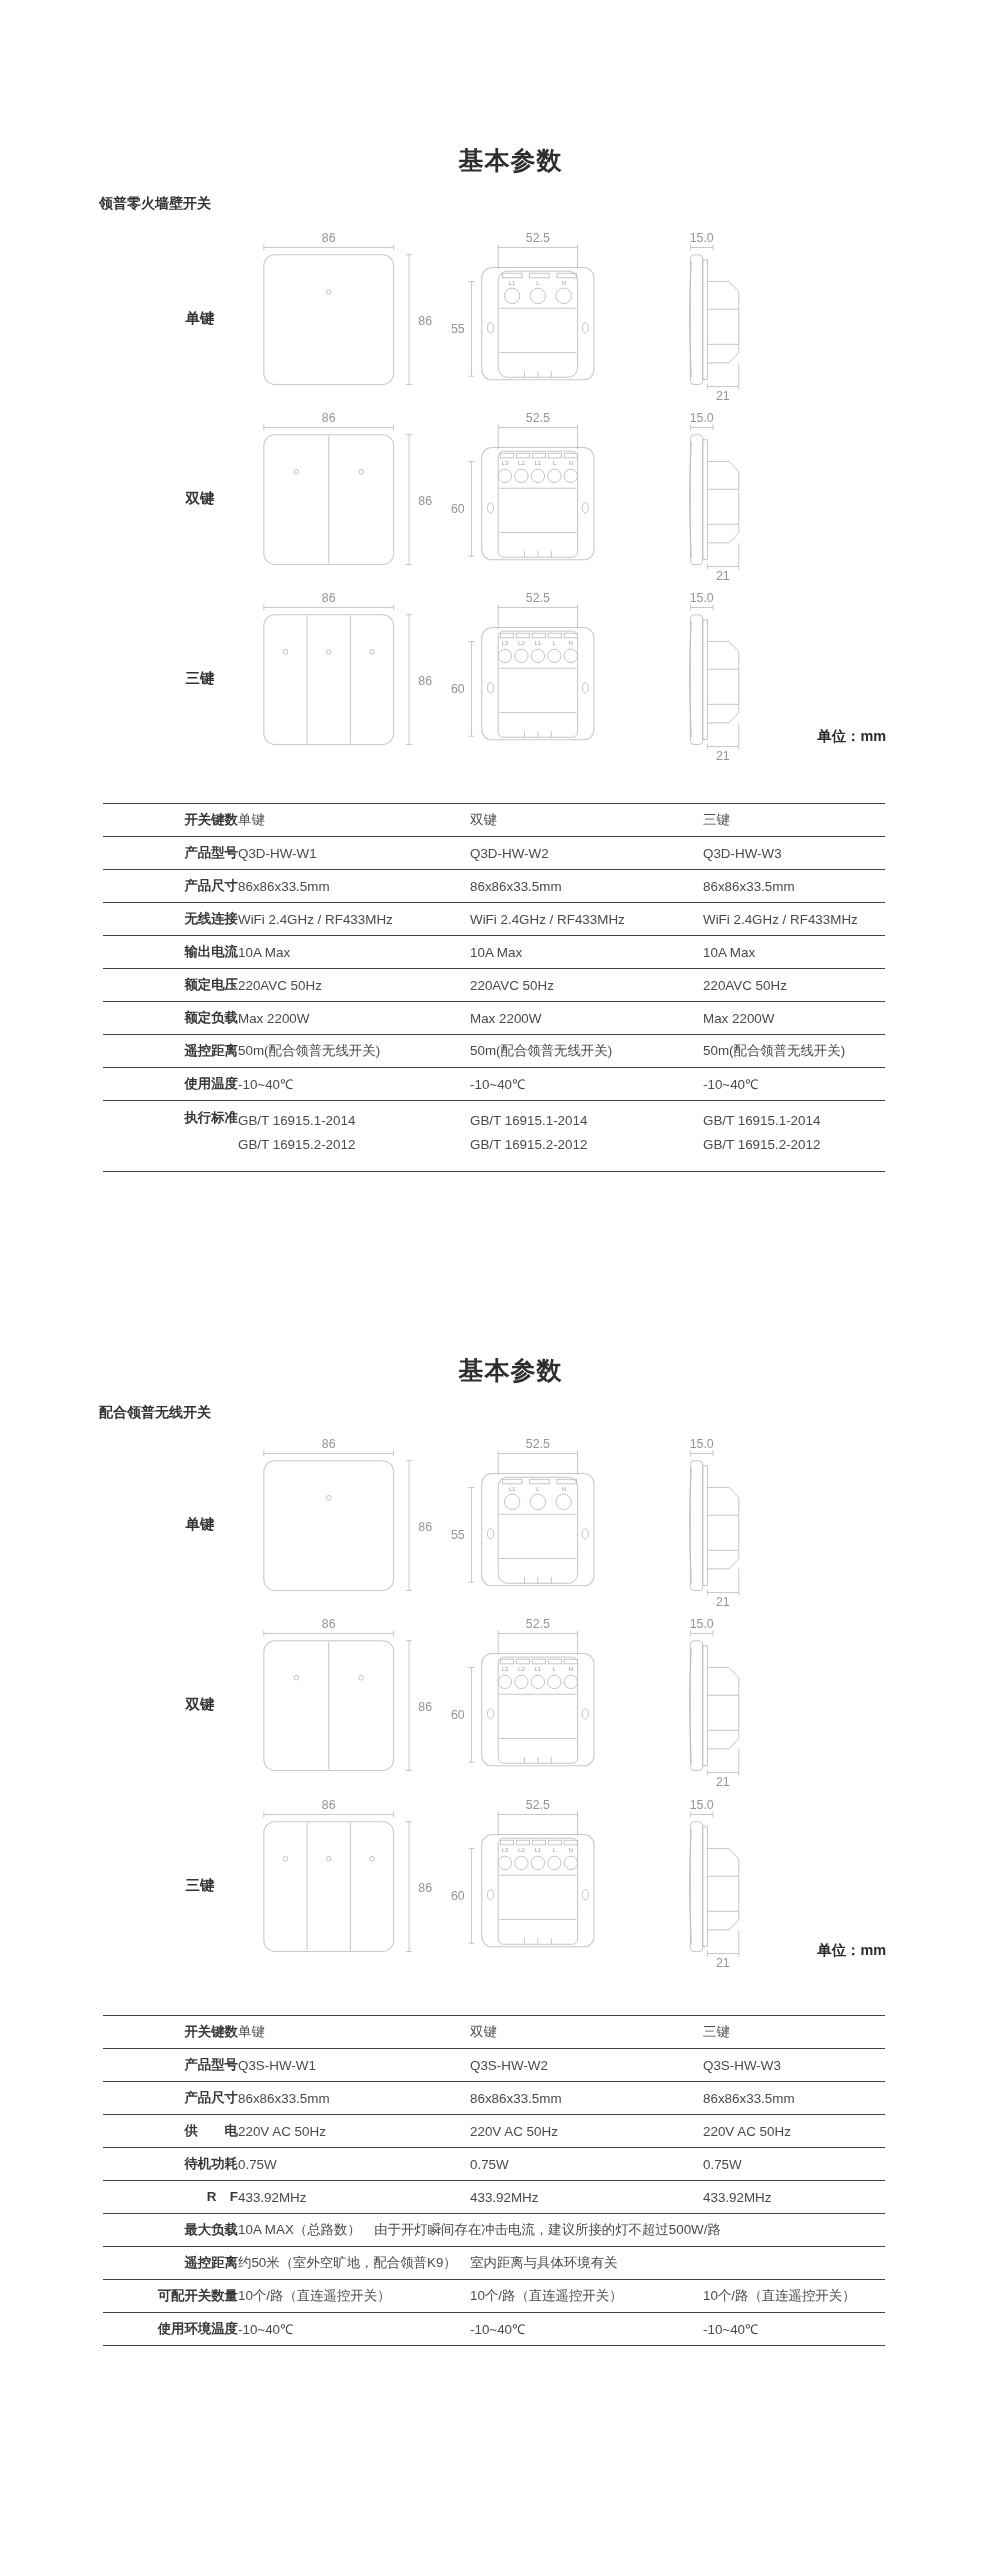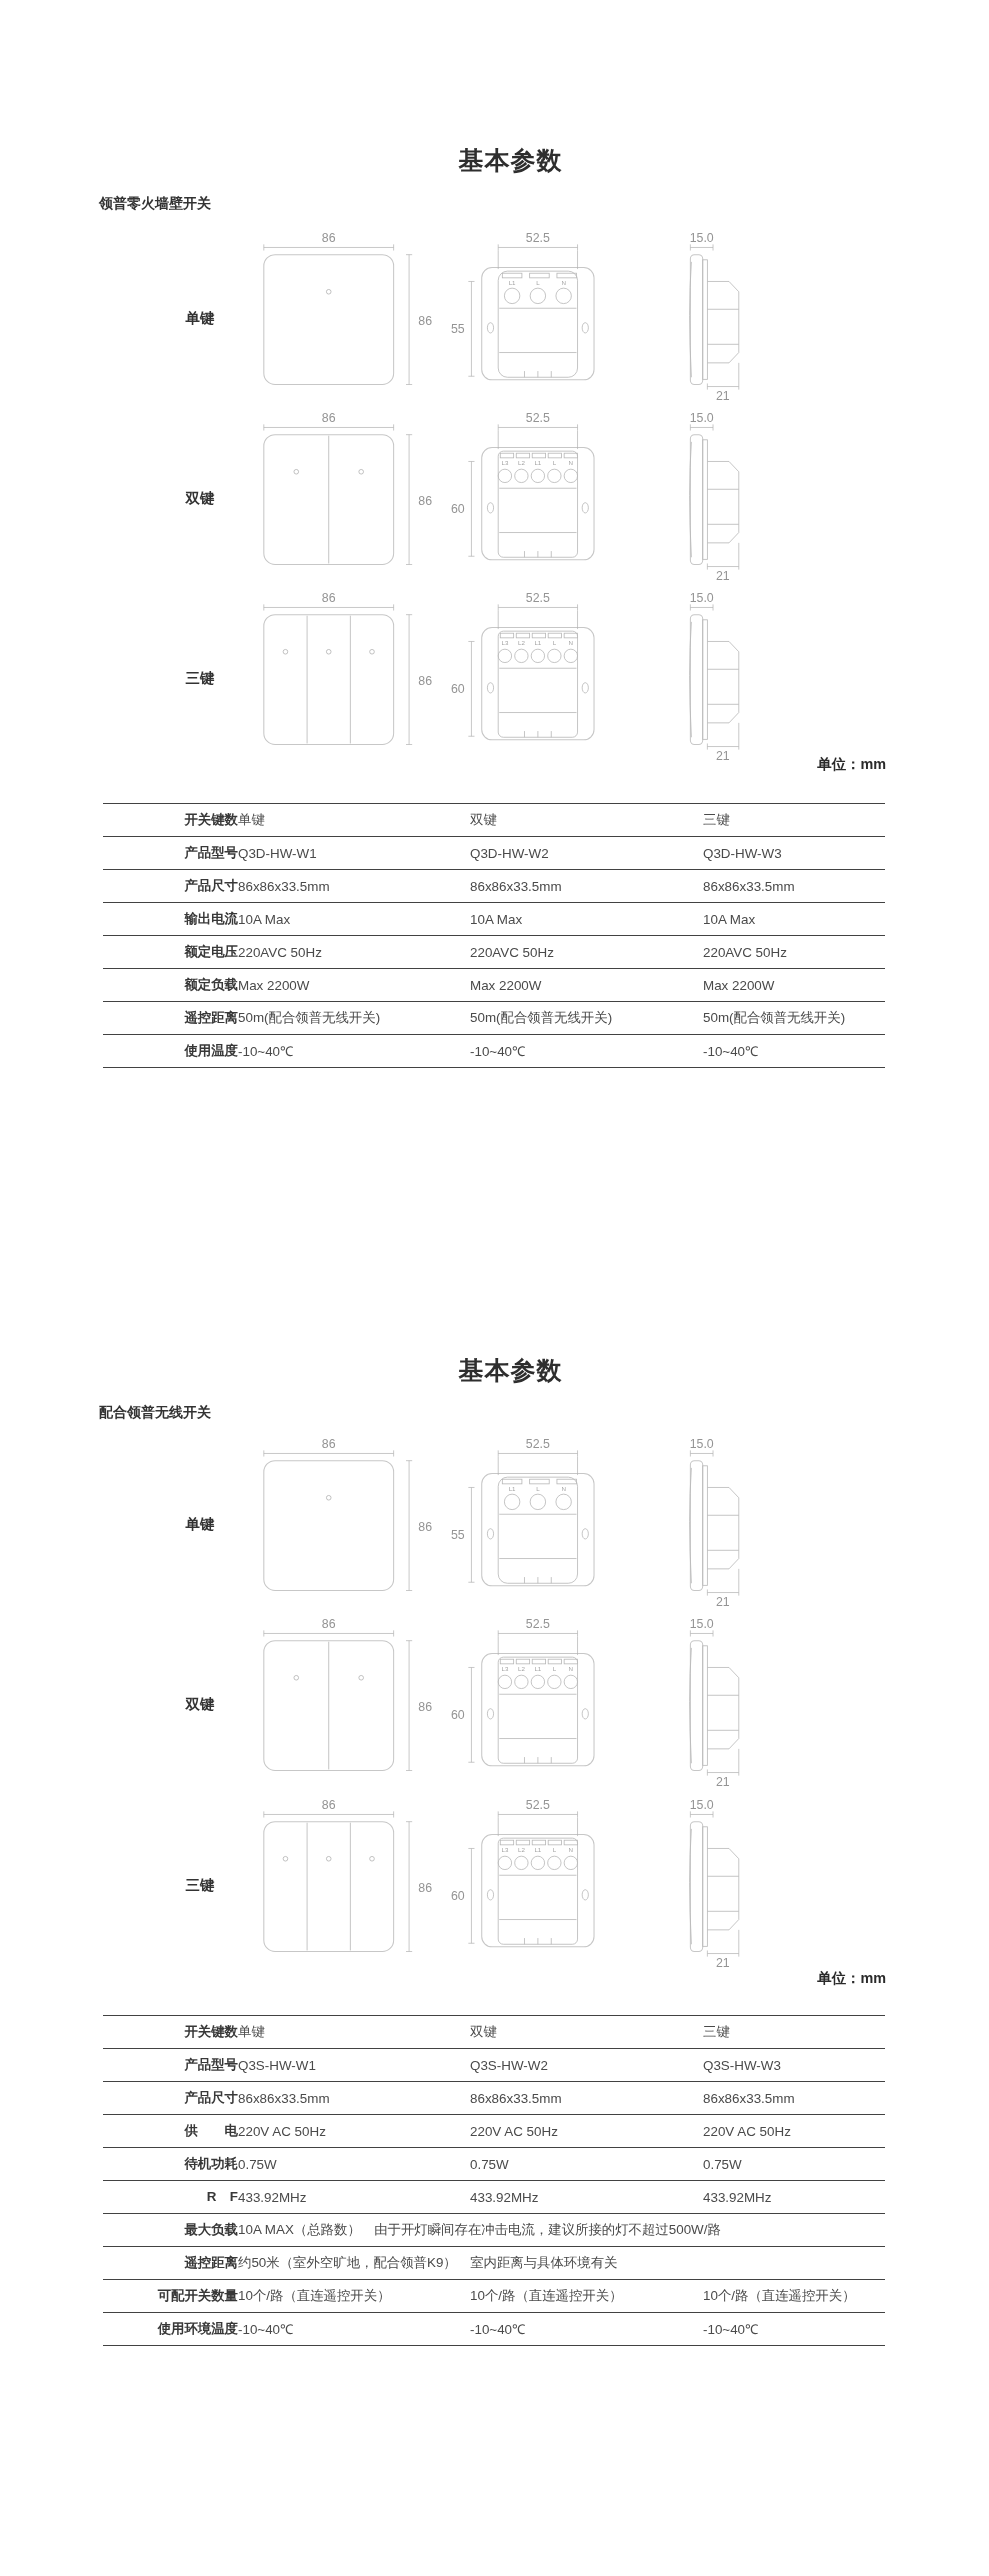--- a/index.html
+++ b/index.html
@@ -3,21 +3,21 @@
 <meta charset="utf-8">
 <style>
   html,body{margin:0;padding:0;background:#ffffff;}
   body{font-family:"Liberation Sans",sans-serif;color:#3a3a3a;}
   .page{position:relative;width:989px;height:2577px;background:#ffffff;overflow:hidden;}
 
   .sec-title{position:absolute;left:0;width:989px;margin:16px;text-align:center;
     font-size:25px;font-weight:700;color:#2e2e2e;letter-spacing:1px;}
   .sec-subtitle{position:absolute;left:99px;font-size:14px;font-weight:600;color:#333333;}
   .unit-label{position:absolute;left:721px;width:165px;text-align:right;
-    font-size:14.4px;font-weight:700;color:#2b2b2b;margin-top:28px;}
+    font-size:14.4px;font-weight:700;color:#2b2b2b;}
 
   .drow{position:absolute;left:170px;width:608px;height:170px;}
   .key-label{position:absolute;left:15.5px;top:77px;font-size:14.4px;font-weight:600;color:#333333;}
   .drow svg{position:absolute;left:0;top:0;overflow:visible;}
 
   .plate{fill:#ffffff;stroke:#c7c7c7;stroke-width:2;}
   .mech{fill:none;stroke:#b8b8b8;stroke-width:1.6;}
   .dot{fill:none;stroke:#b0b0b0;stroke-width:1.5;}
   .dim-line{stroke:#b3b3b3;stroke-width:1.4;}
   .dim-text{fill:#949494;font-size:24px;}
@@ -273,20 +273,26 @@
       <td>Q3D-HW-W2</td>
       <td>Q3D-HW-W3</td>
     </tr>
     <tr>
       <td class="lbl">产品尺寸</td>
       <td>86x86x33.5mm</td>
       <td>86x86x33.5mm</td>
       <td>86x86x33.5mm</td>
     </tr>
     <tr>
+      <td class="lbl">无线连接</td>
+      <td>WiFi 2.4GHz / RF433MHz</td>
+      <td>WiFi 2.4GHz / RF433MHz</td>
+      <td>WiFi 2.4GHz / RF433MHz</td>
+    </tr>
+    <tr>
       <td class="lbl">输出电流</td>
       <td>10A Max</td>
       <td>10A Max</td>
       <td>10A Max</td>
     </tr>
     <tr>
       <td class="lbl">额定电压</td>
       <td>220AVC 50Hz</td>
       <td>220AVC 50Hz</td>
       <td>220AVC 50Hz</td>
@@ -301,20 +307,29 @@
       <td class="lbl">遥控距离</td>
       <td>50m(配合领普无线开关)</td>
       <td>50m(配合领普无线开关)</td>
       <td>50m(配合领普无线开关)</td>
     </tr>
     <tr>
       <td class="lbl">使用温度</td>
       <td>-10~40℃</td>
       <td>-10~40℃</td>
       <td>-10~40℃</td>
+    </tr>
+    <tr class="exec">
+      <td class="lbl">执行标准</td>
+      <td class="pre">GB/T 16915.1-2014
+GB/T 16915.2-2012</td>
+      <td class="pre">GB/T 16915.1-2014
+GB/T 16915.2-2012</td>
+      <td class="pre">GB/T 16915.1-2014
+GB/T 16915.2-2012</td>
     </tr>
   </tbody>
     </table>
 
   <h2 class="sec-title" style="top:1338px;">基本参数</h2>
   <div class="sec-subtitle" style="top:1404px;">配合领普无线开关</div>
 
   <div class="drow" style="top:1438px;">
     <span class="key-label">单键</span>
     <svg width="608" height="170" viewBox="0 0 1180 330">

